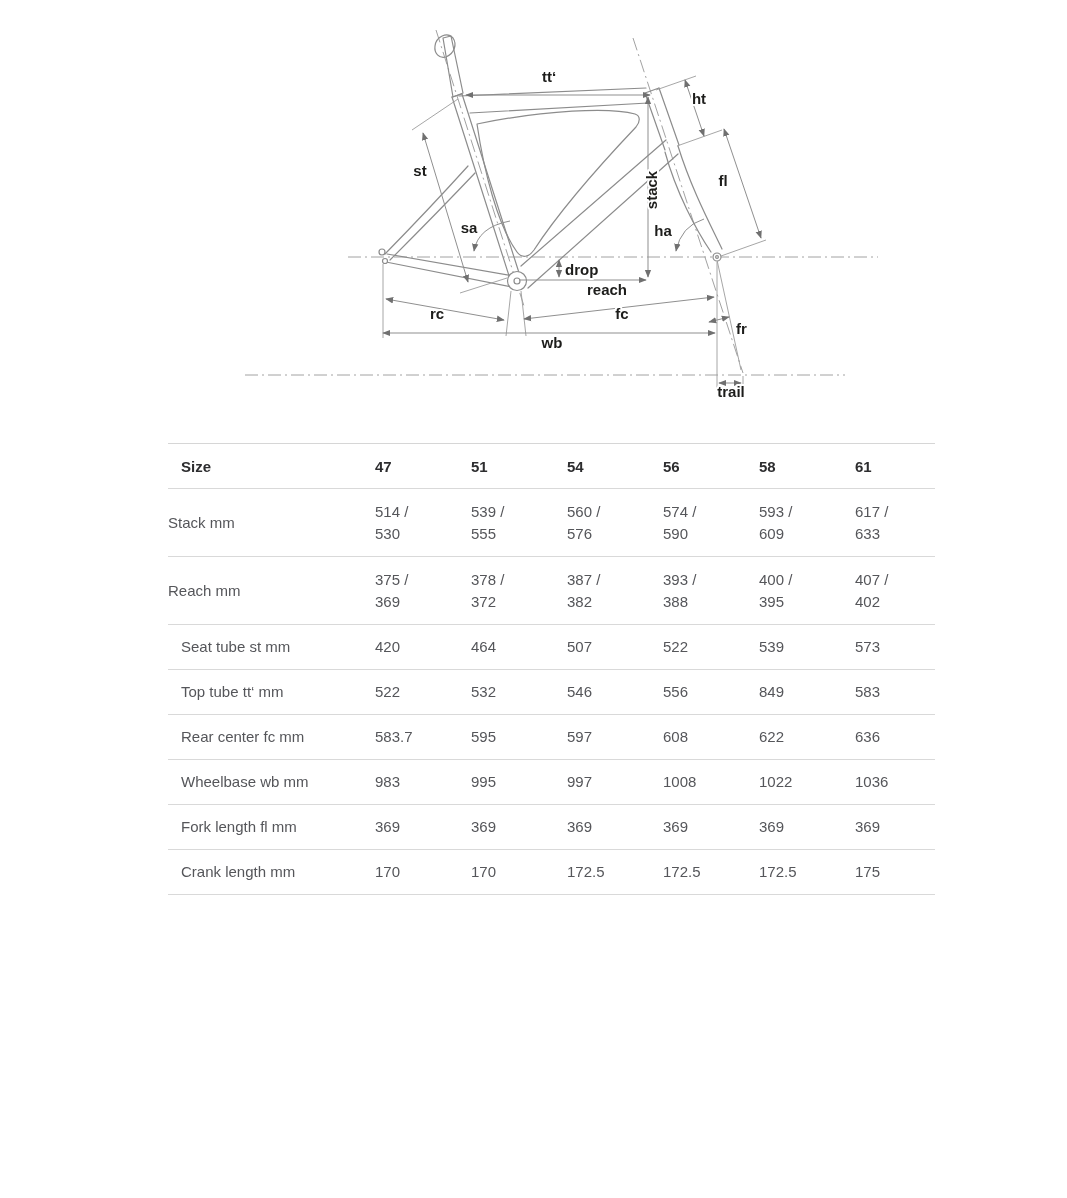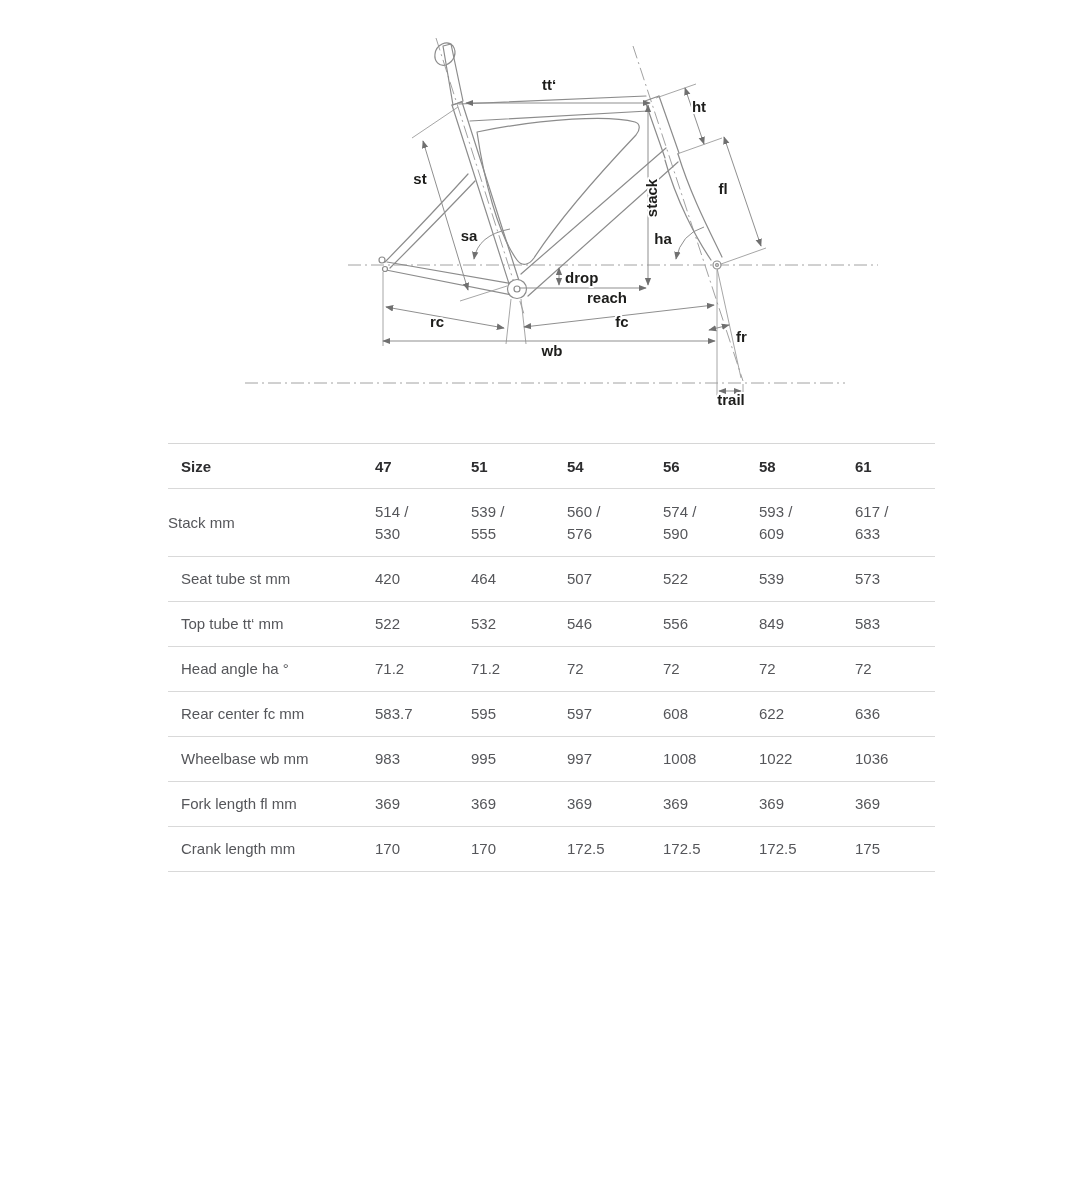--- a/index.html
+++ b/index.html
@@ -1,18 +1,18 @@
 <!DOCTYPE html>
 <html><head>
 <meta charset="utf-8">
 <style>
   html,body{margin:0;padding:0;background:#fff;}
   .page{position:relative;width:1067px;height:1198px;background:#fff;overflow:hidden;
         font-family:"Liberation Sans","DejaVu Sans",sans-serif;}
-  .diagram-wrap{position:absolute;left:0;top:8px;width:1067px;height:432px;}
+  .diagram-wrap{position:absolute;left:0;top:0;width:1067px;height:432px;}
   svg text{font-family:"Liberation Sans","DejaVu Sans",sans-serif;font-weight:bold;font-size:15px;
            fill:#1d1d1b;paint-order:stroke;stroke:#ffffff;stroke-width:4px;stroke-linejoin:round;}
   svg .vtx{text-anchor:middle;}
   .frame{fill:none;stroke:#8c8c8c;stroke-width:1.2;stroke-linecap:round;stroke-linejoin:round;}
   .framef{fill:#ffffff;stroke:#8c8c8c;stroke-width:1.2;}
   .dim{fill:none;stroke:#8f8f8f;stroke-width:1;}
   .ext{fill:none;stroke:#9c9c9c;stroke-width:0.9;}
   .axis{fill:none;stroke:#a2a2a2;stroke-width:1;stroke-dasharray:13 4 2 4;}
 
   table.geo{position:absolute;left:168px;top:443px;width:767px;border-collapse:collapse;
@@ -166,48 +166,48 @@
     <tbody>
         <tr class="twoline">
           <td>Stack mm</td>
           <td>514 /<br>530</td>
           <td>539 /<br>555</td>
           <td>560 /<br>576</td>
           <td>574 /<br>590</td>
           <td>593 /<br>609</td>
           <td>617 /<br>633</td>
         </tr>
+        <tr class="twoline">
+          <td>Reach mm</td>
+          <td>375 /<br>369</td>
+          <td>378 /<br>372</td>
+          <td>387 /<br>382</td>
+          <td>393 /<br>388</td>
+          <td>400 /<br>395</td>
+          <td>407 /<br>402</td>
+        </tr>
         <tr>
           <td>Seat tube st mm</td>
           <td>420</td>
           <td>464</td>
           <td>507</td>
           <td>522</td>
           <td>539</td>
           <td>573</td>
         </tr>
         <tr>
           <td>Top tube tt‘ mm</td>
           <td>522</td>
           <td>532</td>
           <td>546</td>
           <td>556</td>
           <td>849</td>
           <td>583</td>
         </tr>
         <tr>
-          <td>Head angle ha °</td>
-          <td>71.2</td>
-          <td>71.2</td>
-          <td>72</td>
-          <td>72</td>
-          <td>72</td>
-          <td>72</td>
-        </tr>
-        <tr>
           <td>Rear center fc mm</td>
           <td>583.7</td>
           <td>595</td>
           <td>597</td>
           <td>608</td>
           <td>622</td>
           <td>636</td>
         </tr>
         <tr>
           <td>Wheelbase wb mm</td>

